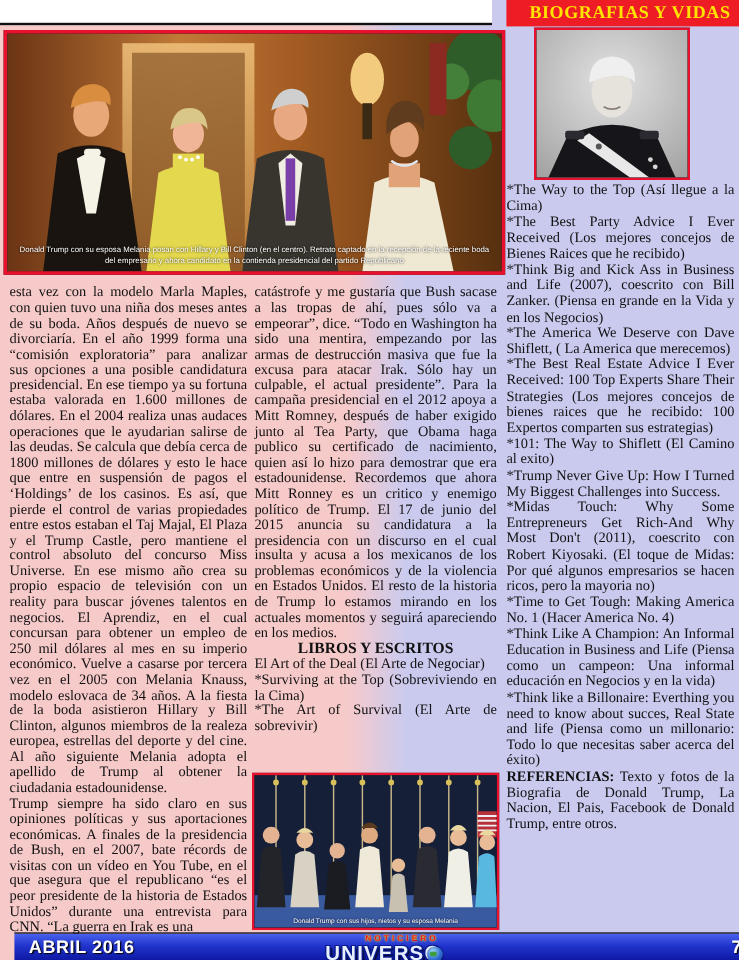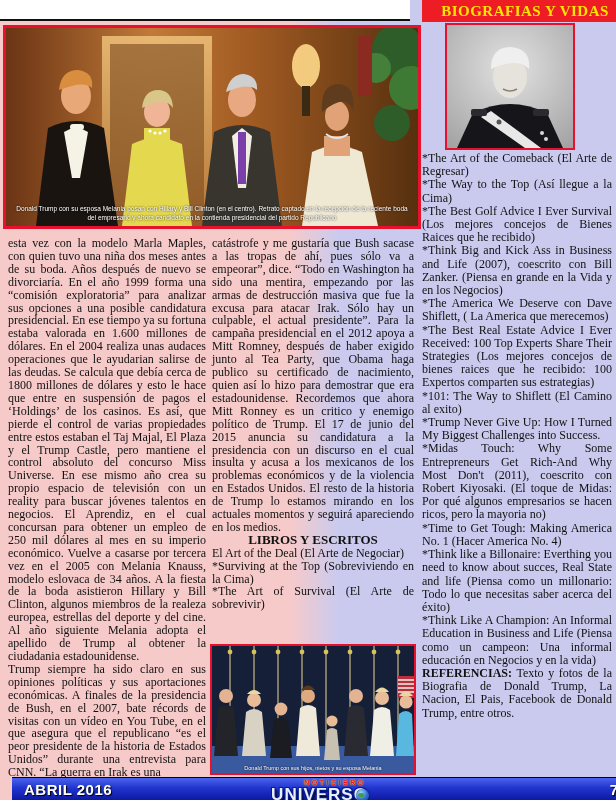--- a/index.html
+++ b/index.html
@@ -196,32 +196,31 @@
           <path d="M163 46 q7 -9 14 0 z" fill="#e8d8a0"></path>
         <path d="M184 110 L187 68 Q194 62 200 68 L202 110 Z" fill="#59b8e0"></path>
           <circle cx="194" cy="56" r="6.6" fill="#e8bc96"></circle>
           <path d="M187 50 q7 -9 14 0 z" fill="#e8d8a0"></path>
       </g>
     </svg>
     <div class="caption-overlay tiny">Donald Trump con sus hijos, nietos y su esposa Melania</div>
   </div>
 
   <div class="col col-3">
-    <p>*The Art of the Comeback (El Arte de Regresar)</p>
     <p>*The Way to the Top (Así llegue a la Cima)</p>
-    <p>*The Best Golf Advice I Ever Survival (Los mejores concejos de Bienes Raices que he recibido)</p>
+    <p>*The Best Party Advice I Ever Received (Los mejores concejos de Bienes Raices que he recibido)</p>
     <p>*Think Big and Kick Ass in Business and Life (2007), coescrito con Bill Zanker. (Piensa en grande en la Vida y en los Negocios)</p>
     <p>*The America We Deserve con Dave Shiflett, ( La America que merecemos)</p>
     <p>*The Best Real Estate Advice I Ever Received: 100 Top Experts Share Their Strategies (Los mejores concejos de bienes raices que he recibido: 100 Expertos comparten sus estrategias)</p>
     <p>*101: The Way to Shiflett (El Camino al exito)</p>
     <p>*Trump Never Give Up: How I Turned My Biggest Challenges into Success.</p>
     <p>*Midas Touch: Why Some Entrepreneurs Get Rich-And Why Most Don't (2011), coescrito con Robert Kiyosaki. (El toque de Midas: Por qué algunos empresarios se hacen ricos, pero la mayoria no)</p>
     <p>*Time to Get Tough: Making America No. 1 (Hacer America No. 4)</p>
+    <p>*Think Like A Champion: An Informal Education in Business and Life (Piensa como un campeon: Una informal educación en Negocios y en la vida)</p>
     <p>*Think like a Billonaire: Everthing you need to know about succes, Real State and life (Piensa como un millonario: Todo lo que necesitas saber acerca del éxito)</p>
-    <p>*Think Like A Champion: An Informal Education in Business and Life (Piensa como un campeon: Una informal educación en Negocios y en la vida)</p>
     <p class="refs"><b>REFERENCIAS:</b><span> Texto y fotos de la Biografia de Donald Trump, La Nacion, El Pais, Facebook de Donald Trump, entre otros.</span></p>
   </div>
 
   <div class="footer">
     <div class="footer-date">ABRIL 2016</div>
     <div class="logo">
       <div class="logo-top">NOTICIERO</div>
       <div class="logo-main">
         <span>UNIVERSO</span>
           <span class="globe"></span>

